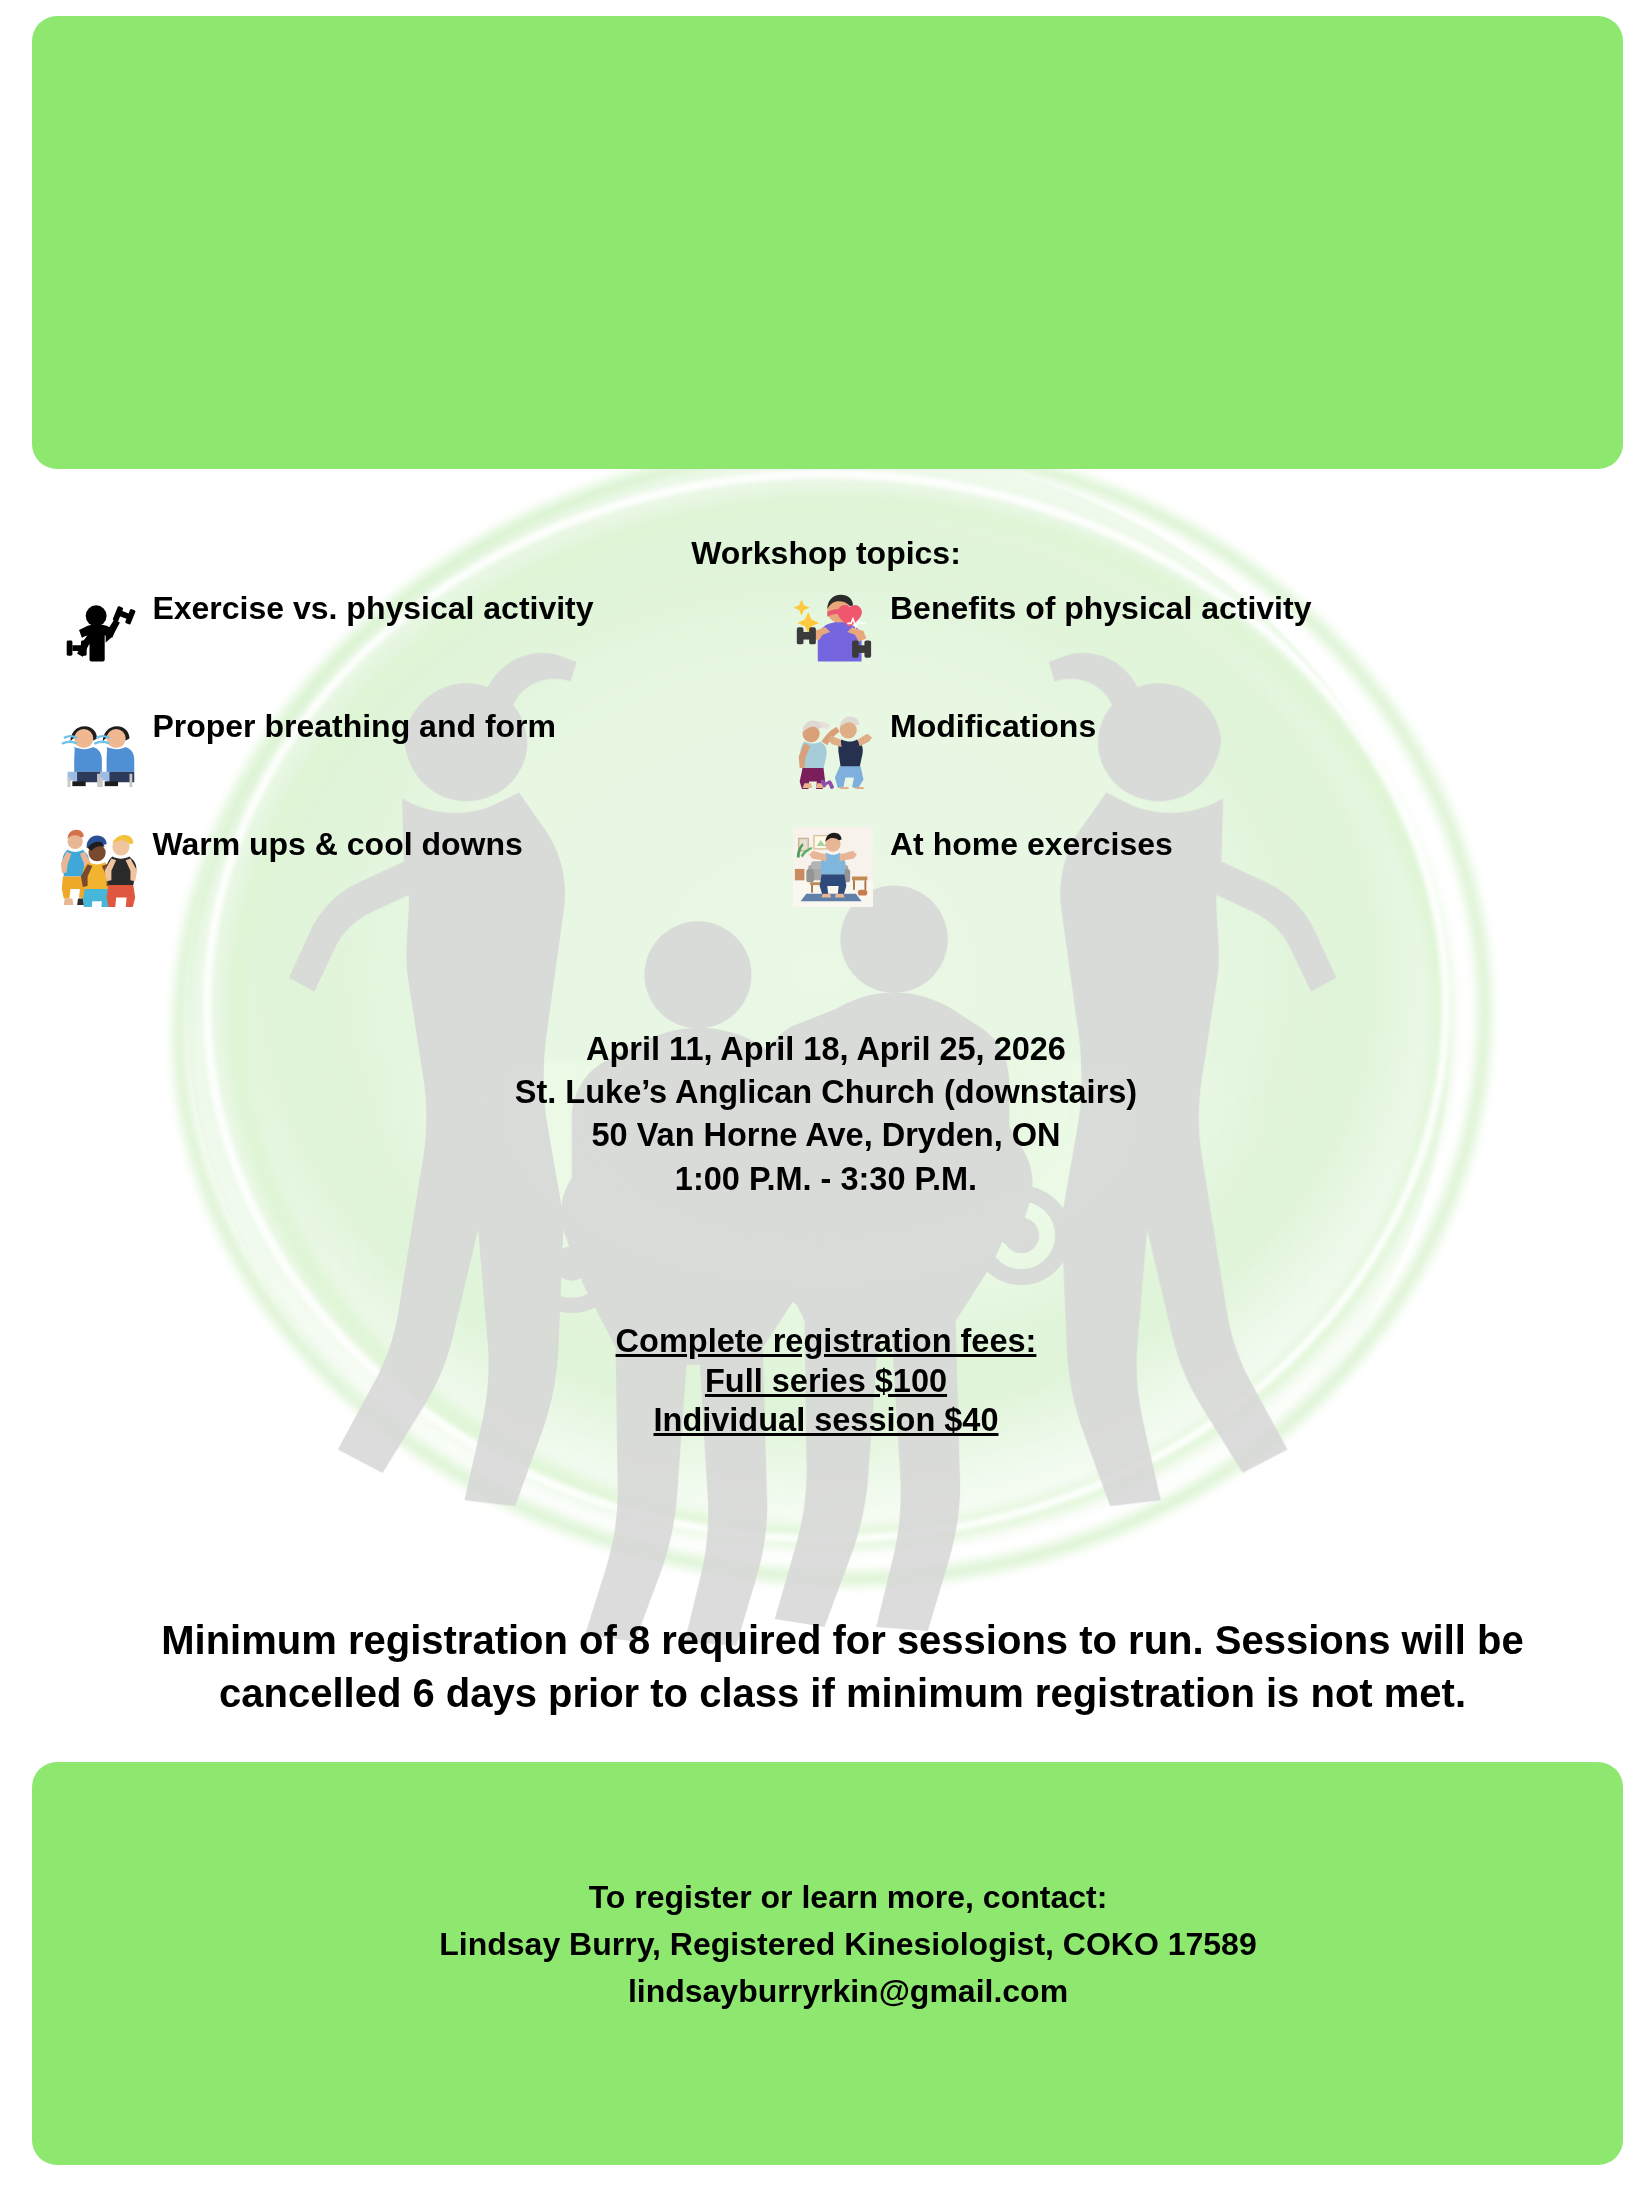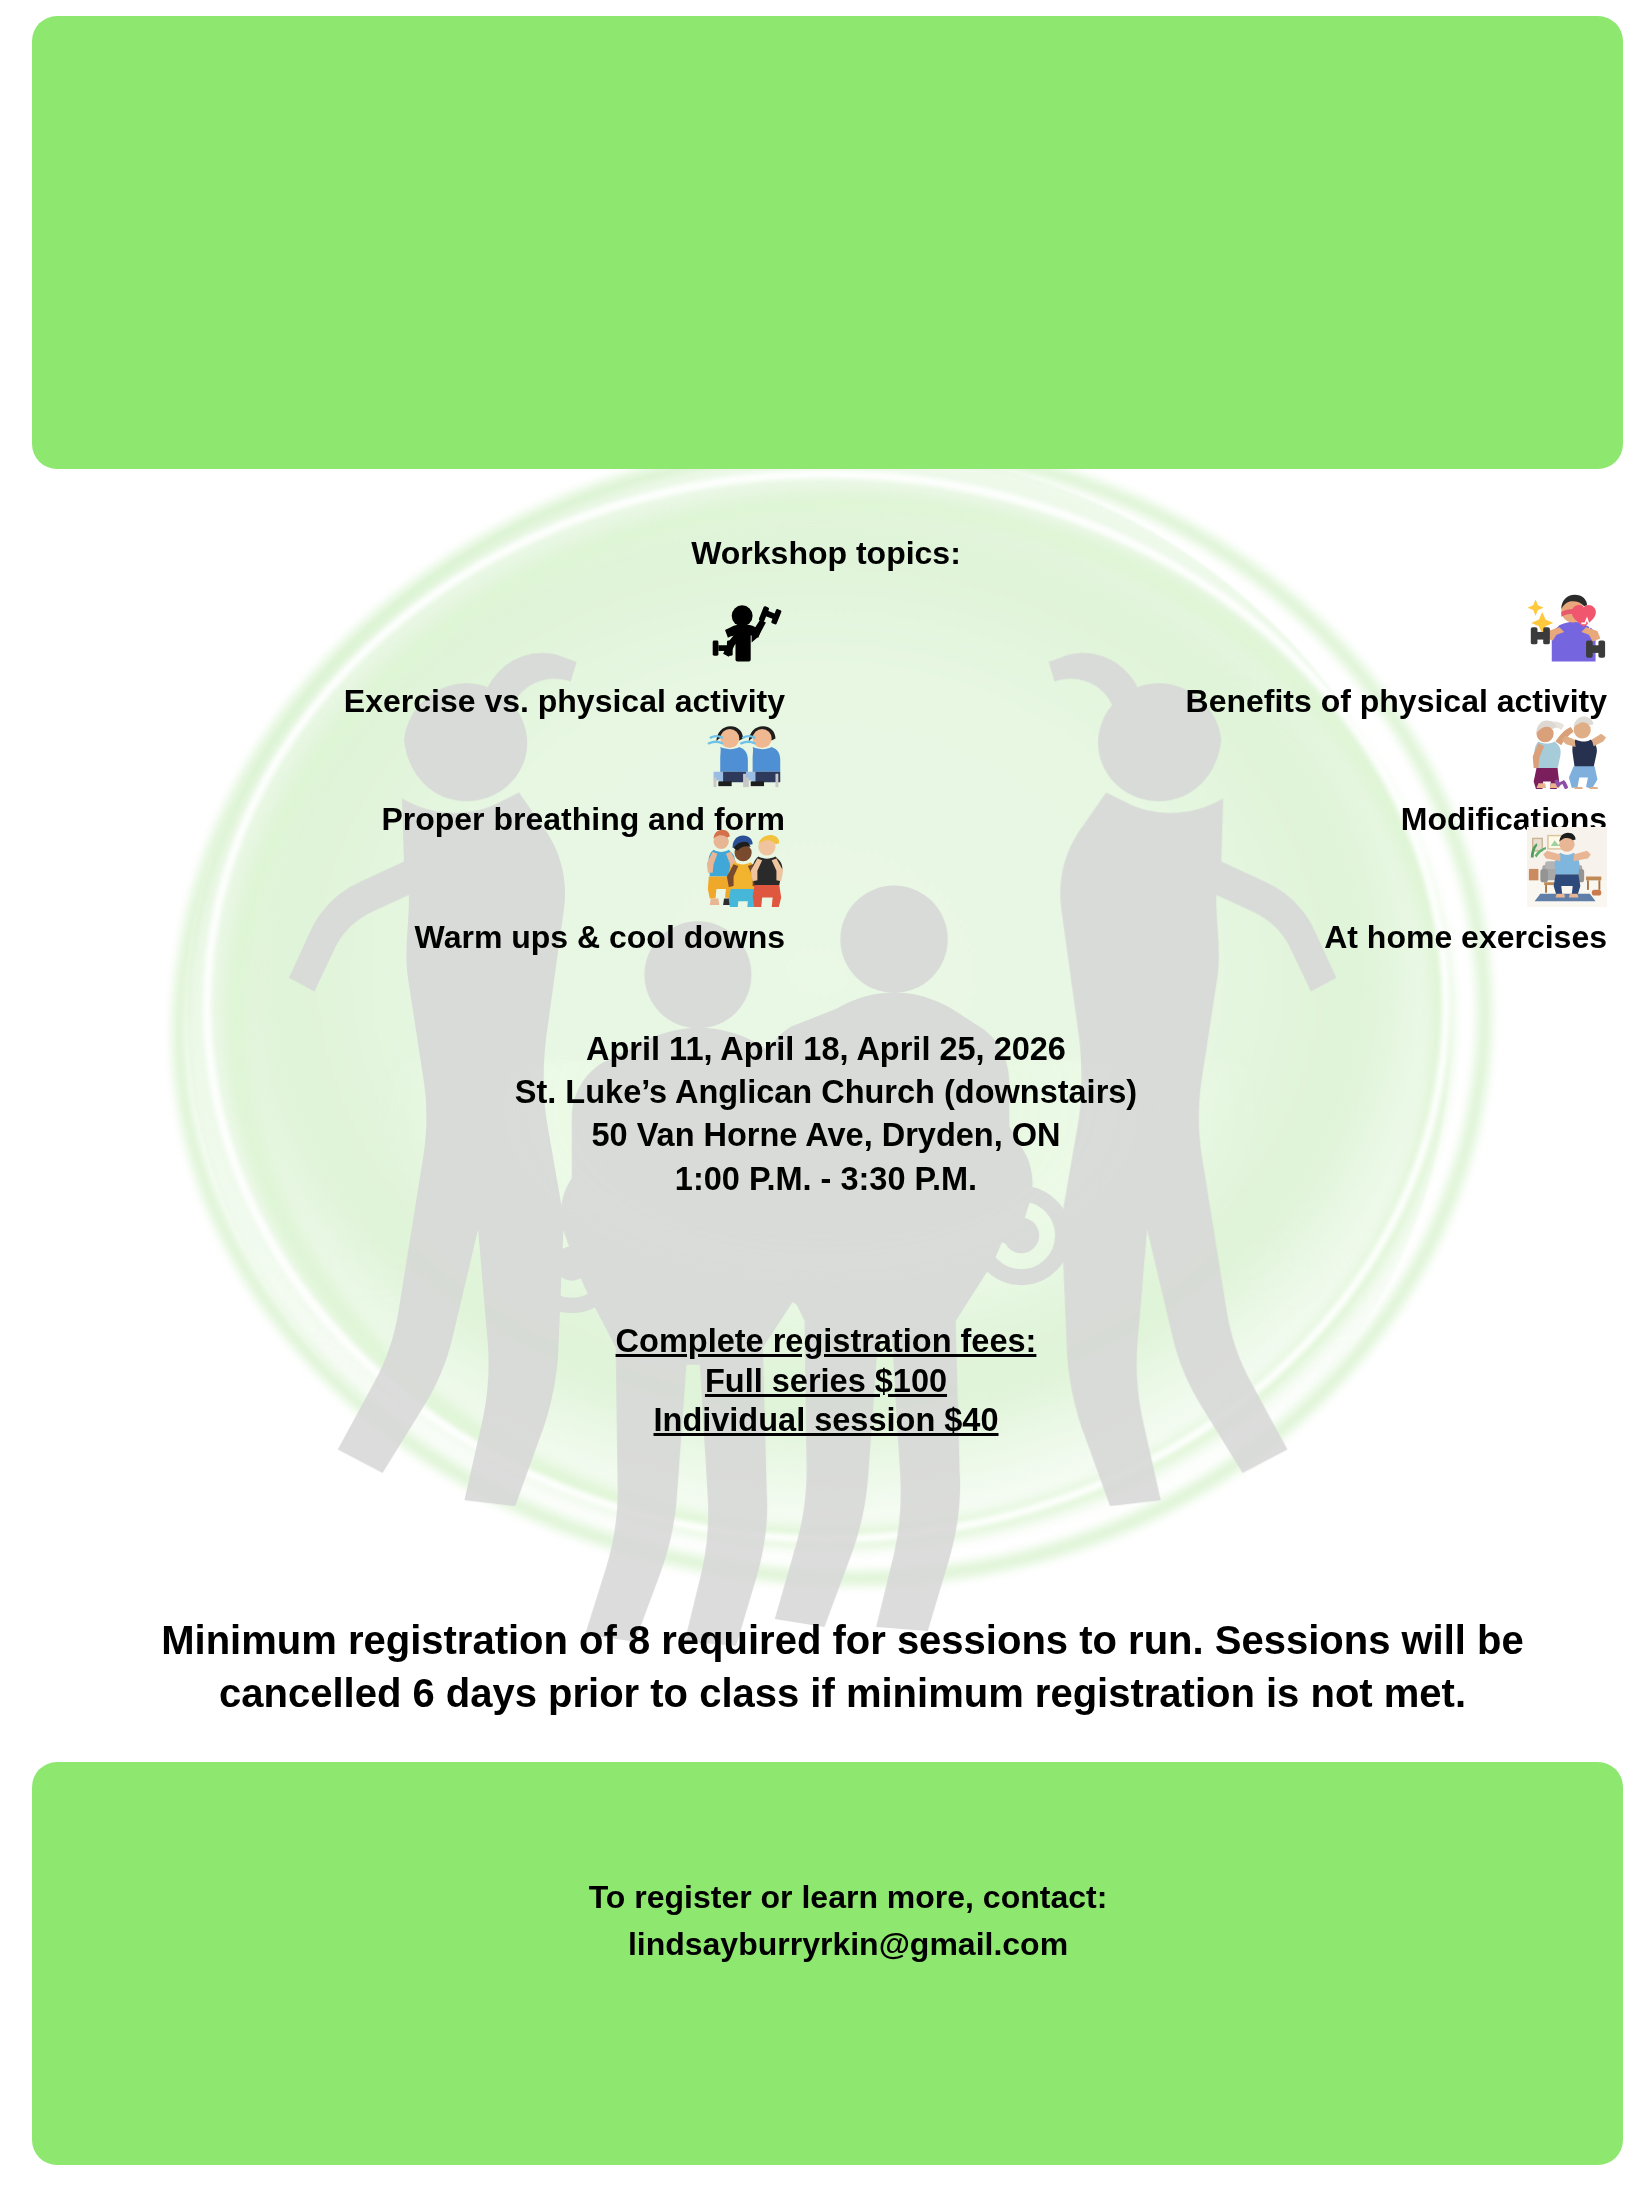--- a/index.html
+++ b/index.html
@@ -127,23 +127,22 @@
     position: absolute;
     left: 59px; top: 591px;
     width: 1549px;
     z-index: 3;
     display: grid;
     grid-template-columns: 726px 822px;
     grid-auto-rows: 118px;
   }
   .topic-item {
     display: flex;
-    align-items: flex-end;
+    align-items: flex-start;
     gap: 13.4px;
-    flex-direction: column;
   }
   .topic-icon {
     width: 80px;
     height: 80px;
     flex: 0 0 80px;
     display: flex;
     align-items: center;
     justify-content: center;
   }
   .topic-icon svg { display: block; }
@@ -515,15 +514,16 @@
 
 <div class="notice-block">
   <span>Minimum registration of 8 required for sessions to run. Sessions will be</span>
   <span>cancelled 6 days prior to class if minimum registration is not met.</span>
 </div>
 
 <div class="panel-green" id="footer-panel"></div>
 
 <div class="contact-block">
   <span>To register or learn more, contact:</span>
+  <span>Lindsay Burry, Registered Kinesiologist, COKO 17589</span>
   <span>lindsayburryrkin@gmail.com</span>
 </div>
 
 
 </body></html>

